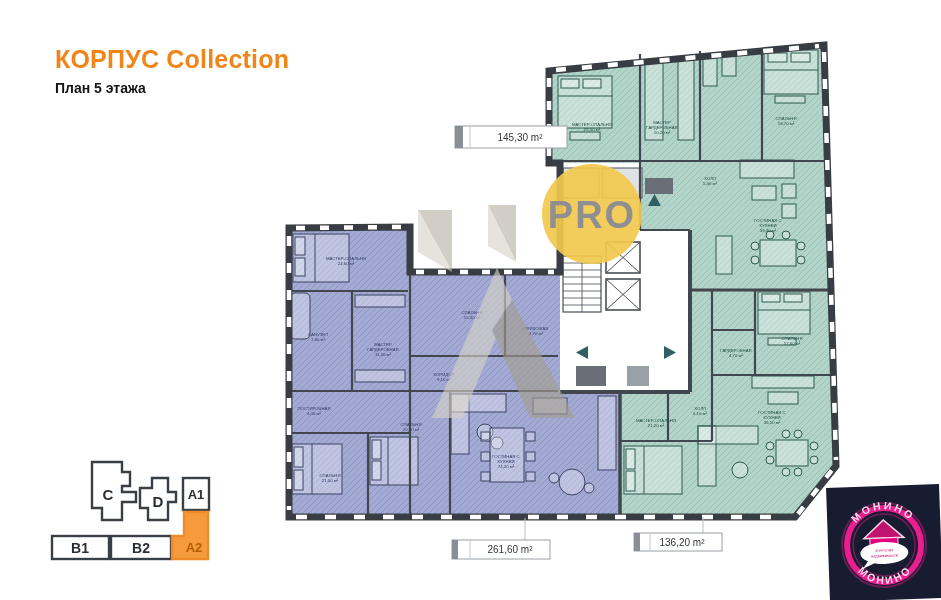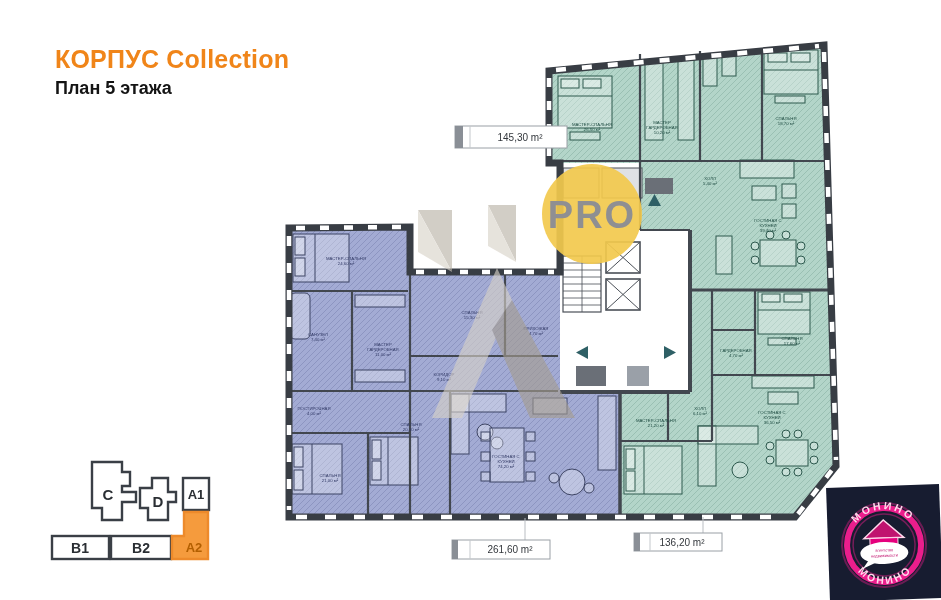--- a/index.html
+++ b/index.html
@@ -1,20 +1,20 @@
 <!DOCTYPE html>
 <html><head>
 <meta charset="utf-8">
 <style>
   html,body{margin:0;padding:0;background:#fff;}
   body{width:941px;height:600px;overflow:hidden;font-family:"Liberation Sans",sans-serif;}
   .stage{position:relative;width:941px;height:600px;background:#fff;}
   .header{position:absolute;left:55px;top:44px;z-index:5;}
   .h1,.h2{font-size:25px;font-weight:bold;color:#F08519;line-height:31px;letter-spacing:.2px;}
-  .h3{font-size:18px;font-weight:bold;color:#141414;line-height:24px;margin-top:1px;}
+  .h3{font-size:14px;font-weight:bold;color:#141414;line-height:24px;margin-top:1px;}
   svg.plan{position:absolute;left:0;top:0;z-index:1;}
   text{font-family:"Liberation Sans",sans-serif;}
 </style>
 </head>
 <body>
 
 <div class="stage">
 
   <div class="header">
     <div class="h1">КОРПУС Collection</div>

